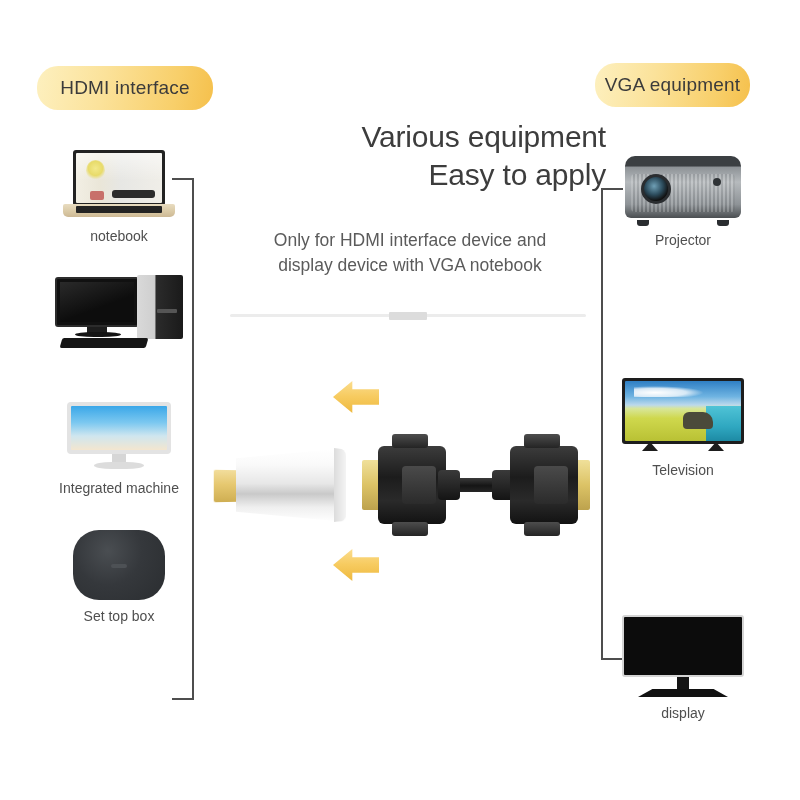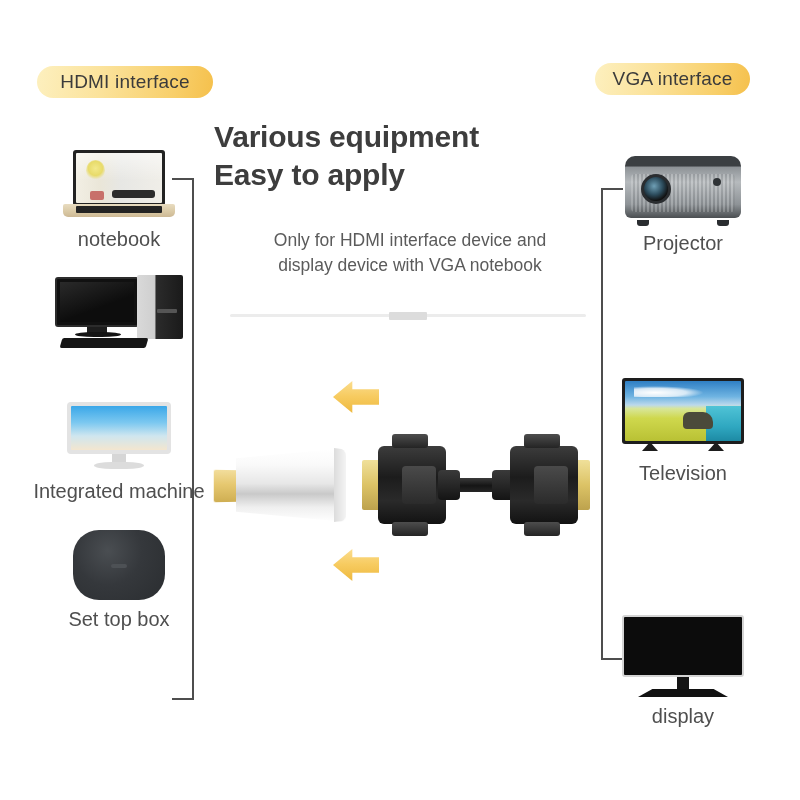--- a/index.html
+++ b/index.html
@@ -12,36 +12,36 @@
     overflow: hidden;
     font-family: "Liberation Sans", sans-serif;
     color: #4a4a4a;
     -webkit-font-smoothing: antialiased;
   }
   .stage { position: absolute; inset: 0; }
 
   
   .badge {
     position: absolute;
-    height: 32px;
+    height: 44px;
     border-radius: 21px;
     display: flex; align-items: center; justify-content: center;
     font-size: 19px;
     color: #3b3b3b;
     letter-spacing: .2px;
     background: linear-gradient(100deg, #fdf0bf 0%, #fbe29a 38%, #f8cf6a 78%, #f5c04c 100%);
   }
   .badge.hdmi { left: 37px;  top: 66px;  width: 176px; }
   .badge.vga  { left: 595px; top: 63px;  width: 155px; }
 
   
   .headline {
     position: absolute; left: 214px; top: 118px; width: 392px;
-    text-align: left;
-    font-size: 30px; font-weight: bold; line-height: 1.25;
+    text-align: right;
+    font-size: 30px; font-weight: normal; line-height: 1.25;
     color: #3d3d3d; letter-spacing: -.2px;
   }
   .headline .l2 { display: block; }
 
   .subhead {
     position: absolute; left: 212px; top: 228px; width: 396px;
     text-align: center;
     font-size: 17.5px; line-height: 1.4; color: #5b5b5b;
   }
   .subhead .l2 { display: block; }
@@ -65,21 +65,21 @@
   .bracket.left .tick.t { top: 0; right: 0; }
   .bracket.left .tick.b { bottom: 0; right: 0; }
   .bracket.right { left: 601px; top: 188px; width: 24px; height: 472px; }
   .bracket.right .vline { left: 0; }
   .bracket.right .tick.t { top: 0; left: 0; }
   .bracket.right .tick.b { bottom: 0; left: 0; }
 
   
   .dev { position: absolute; text-align: center; }
   .dev .art { position: relative; margin: 0 auto; }
-  .dev .cap { font-size: 20px; color: #4f4f4f; margin-top: 6px; white-space: nowrap; }
+  .dev .cap { font-size: 14px; color: #4f4f4f; margin-top: 6px; white-space: nowrap; }
 
   
   .laptop { width: 112px; height: 72px; }
   .laptop .lid {
     position: absolute; left: 10px; top: 0; width: 92px; height: 56px;
     background: #222; border-radius: 3px; padding: 3px; box-sizing: border-box;
   }
   .laptop .scr {
     width: 100%; height: 100%; border-radius: 1px;
     background:
@@ -336,21 +336,21 @@
   }
   .vgacable .boot.l { left:76px; }
   .vgacable .boot.r { right:76px; }
 </style>
 </head>
 <body>
 
 <div class="stage">
 
   <div class="badge hdmi">HDMI interface</div>
-  <div class="badge vga">VGA interface</div>
+  <div class="badge vga">VGA equipment</div>
 
   <div class="headline">
     <span>Various equipment</span>
     <span class="l2">Easy to apply</span>
   </div>
 
   <div class="subhead">
     <span>Only for HDMI interface device and</span>
     <span class="l2">display device with VGA notebook</span>
   </div>

